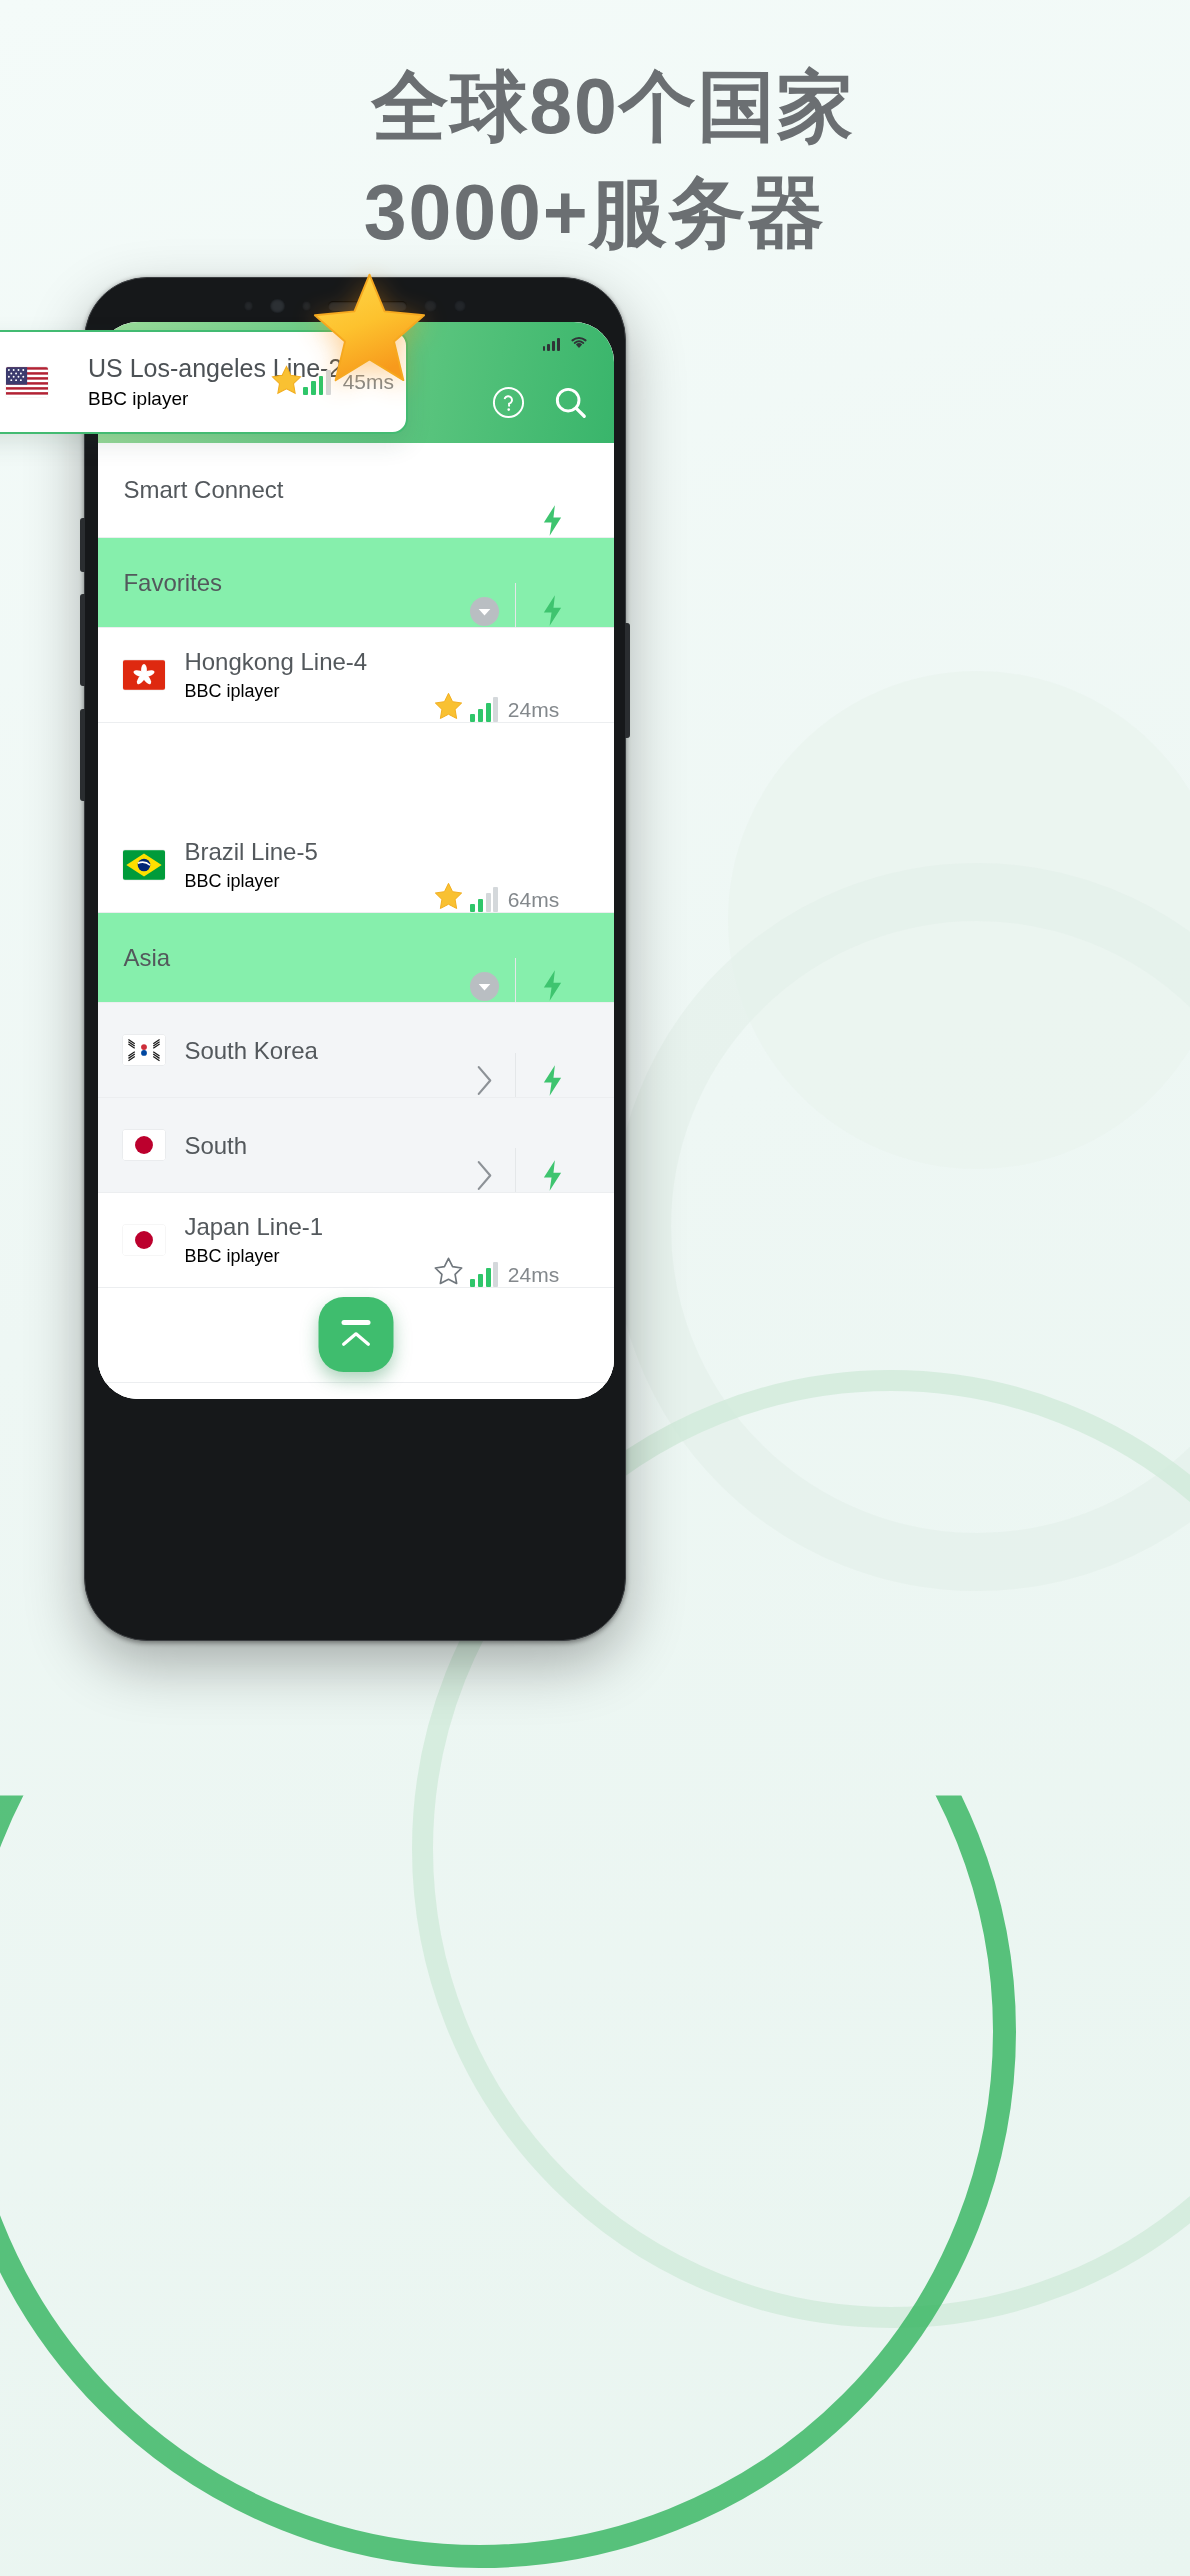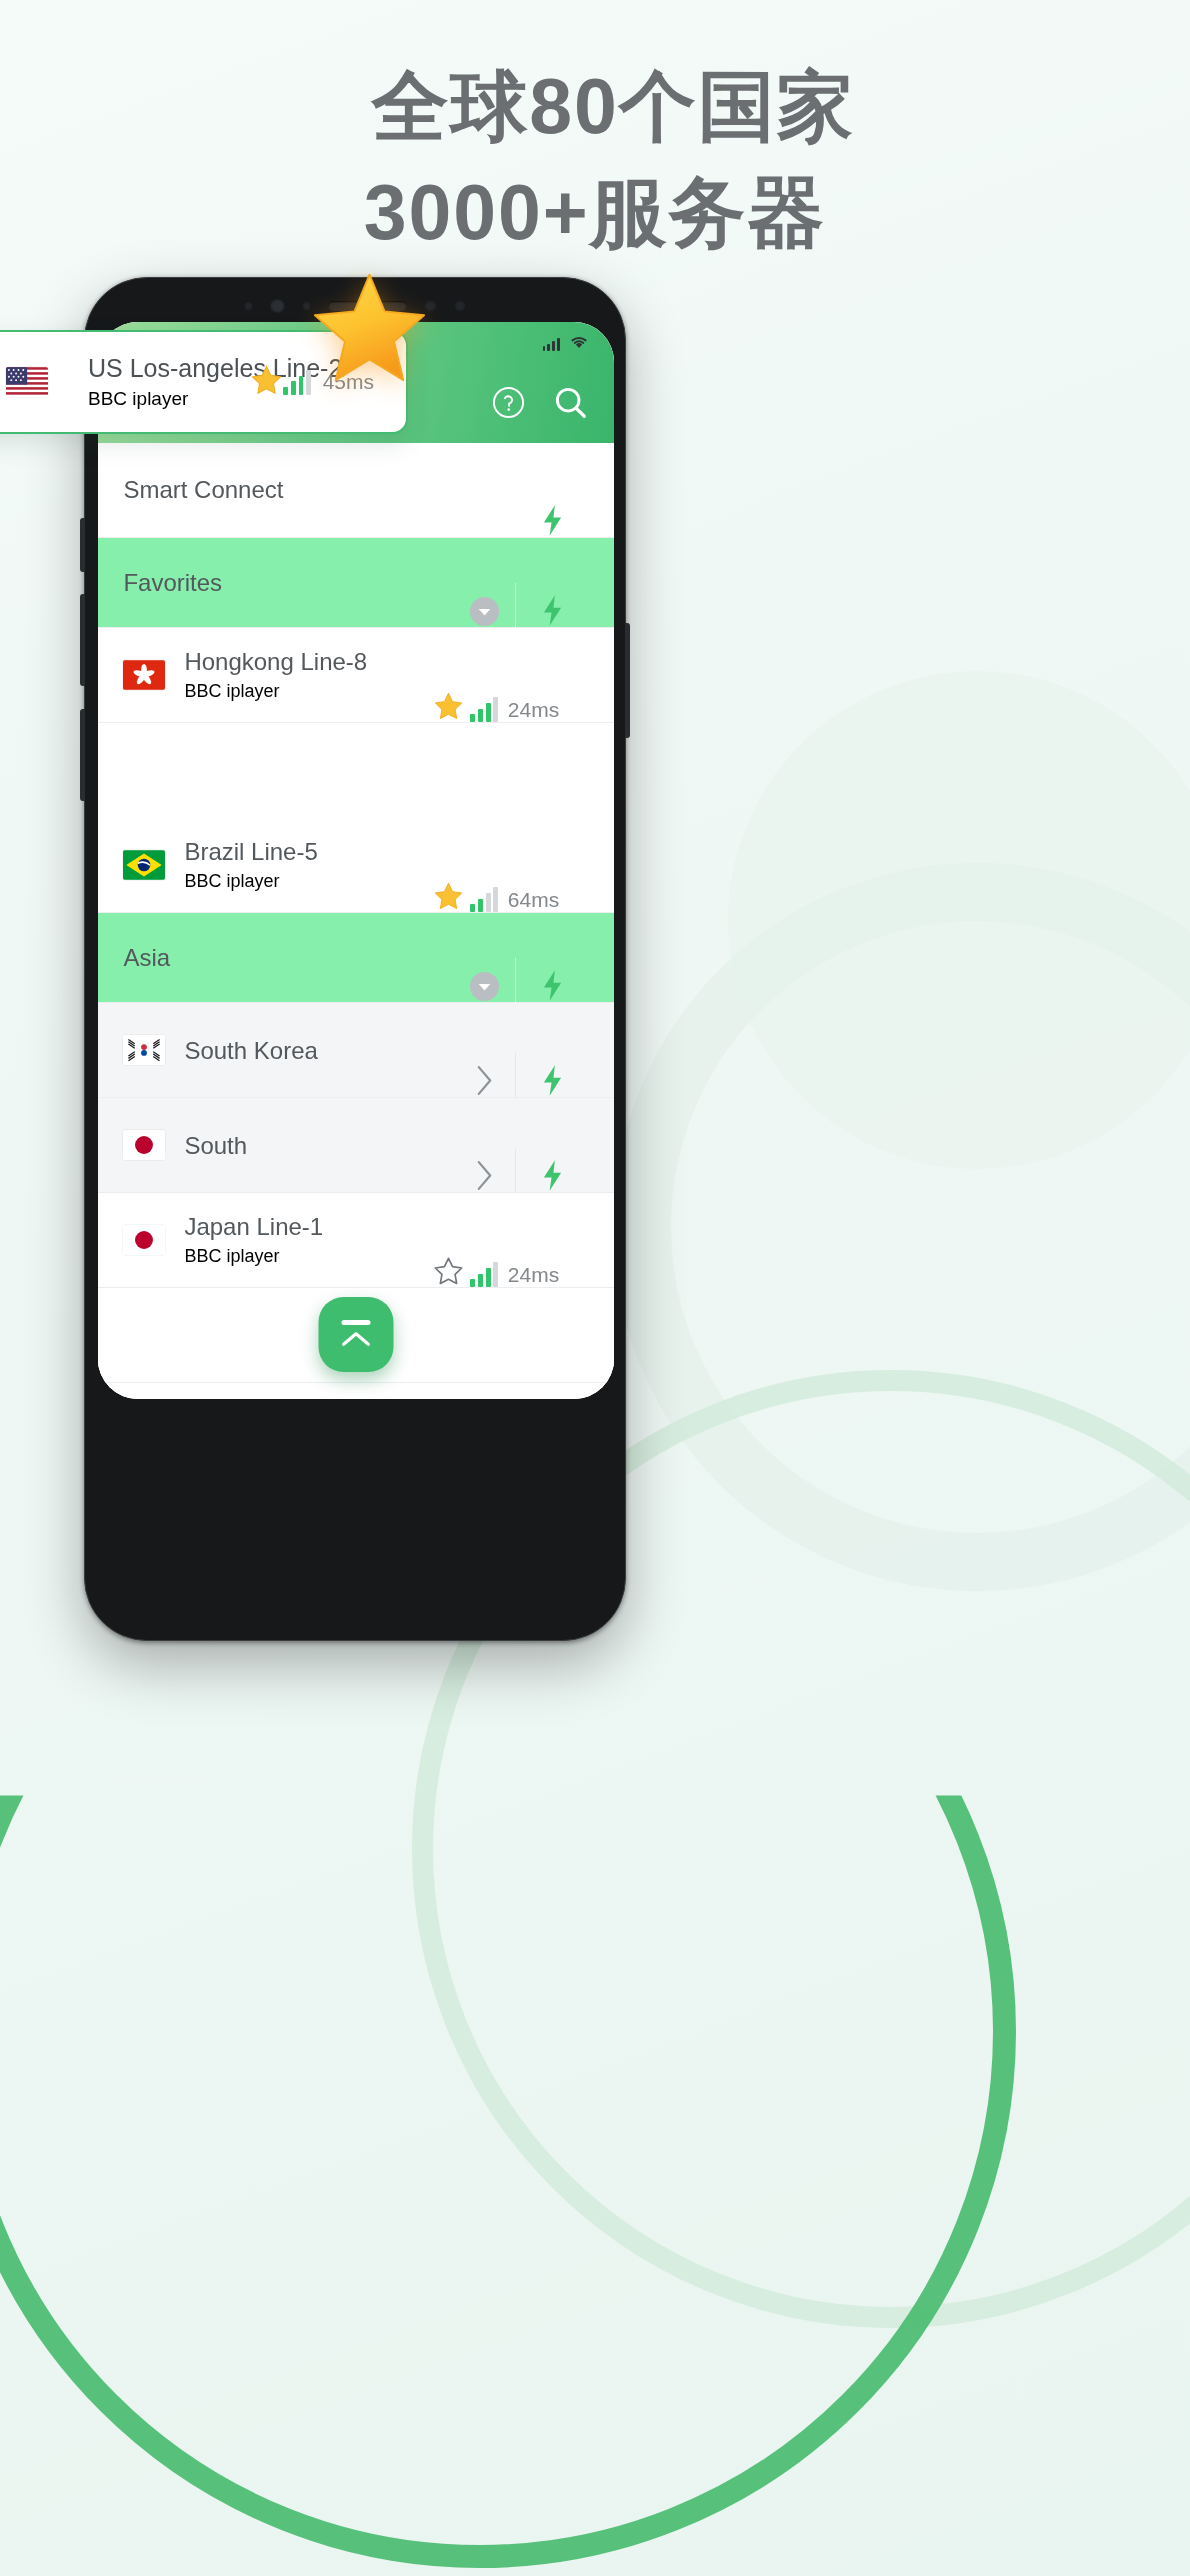--- a/index.html
+++ b/index.html
@@ -121,21 +121,21 @@
   .pad-right{width:25px;}
   
   .hl-card{
     position:absolute;left:-50px;top:330px;width:458px;height:104px;
     background:#fff;border:2.4px solid #43bb72;border-radius:15.3px;
     box-shadow:0 9.6px 25px rgba(40,80,60,.13);
     display:flex;align-items:center;padding-left:54px;z-index:30;
   }
   .hl-card .row-title{font-size:25px;color:#4c5155;}
   .hl-card .row-sub{font-size:19px;}
-  .hl-right{margin-left:auto;display:flex;align-items:center;padding-right:32px;}
+  .hl-right{margin-left:auto;display:flex;align-items:center;padding-right:12px;}
   .big-star{
     position:absolute;left:311px;top:270px;width:117px;height:113px;z-index:31;
     filter:drop-shadow(0 5.8px 13.4px rgba(250,150,20,.45));
   }
   
   .fab{
     position:absolute;left:50%;transform:translateX(-50%);
     bottom:27px;width:75px;height:75px;border-radius:25px;
     background:#3fbd6e;display:flex;flex-direction:column;
     align-items:center;justify-content:center;gap:4.8px;
@@ -261,21 +261,21 @@
               <g fill="#fff" transform="translate(22,15.5)">
                 <ellipse rx="3" ry="6.5" cy="-5"></ellipse>
                   <ellipse rx="3" ry="6.5" cy="-5" transform="rotate(72)"></ellipse>
                 <ellipse rx="3" ry="6.5" cy="-5" transform="rotate(144)"></ellipse>
                   <ellipse rx="3" ry="6.5" cy="-5" transform="rotate(216)"></ellipse>
                 <ellipse rx="3" ry="6.5" cy="-5" transform="rotate(288)"></ellipse>
               </g>
             </svg>
           </span>
           <span class="row-texts">
-            <span class="row-title">Hongkong Line-8</span>
+            <span class="row-title">Hongkong Line-4</span>
             <span class="row-sub">BBC iplayer</span>
           </span>
           <span class="row-right">
             <span class="star">
               <svg width="31" height="31" viewBox="0 0 32 32">
                 <path d="M16 2.4 L20.2 11 L29.6 12.4 L22.8 19 L24.4 28.4 L16 24 L7.6 28.4 L9.2 19 L2.4 12.4 L11.8 11 Z" fill="#f9c132" stroke="#f2ad1e" stroke-width="1"></path>
               </svg>
             </span>
             <span class="ping-wrap">
               <span class="bars">

